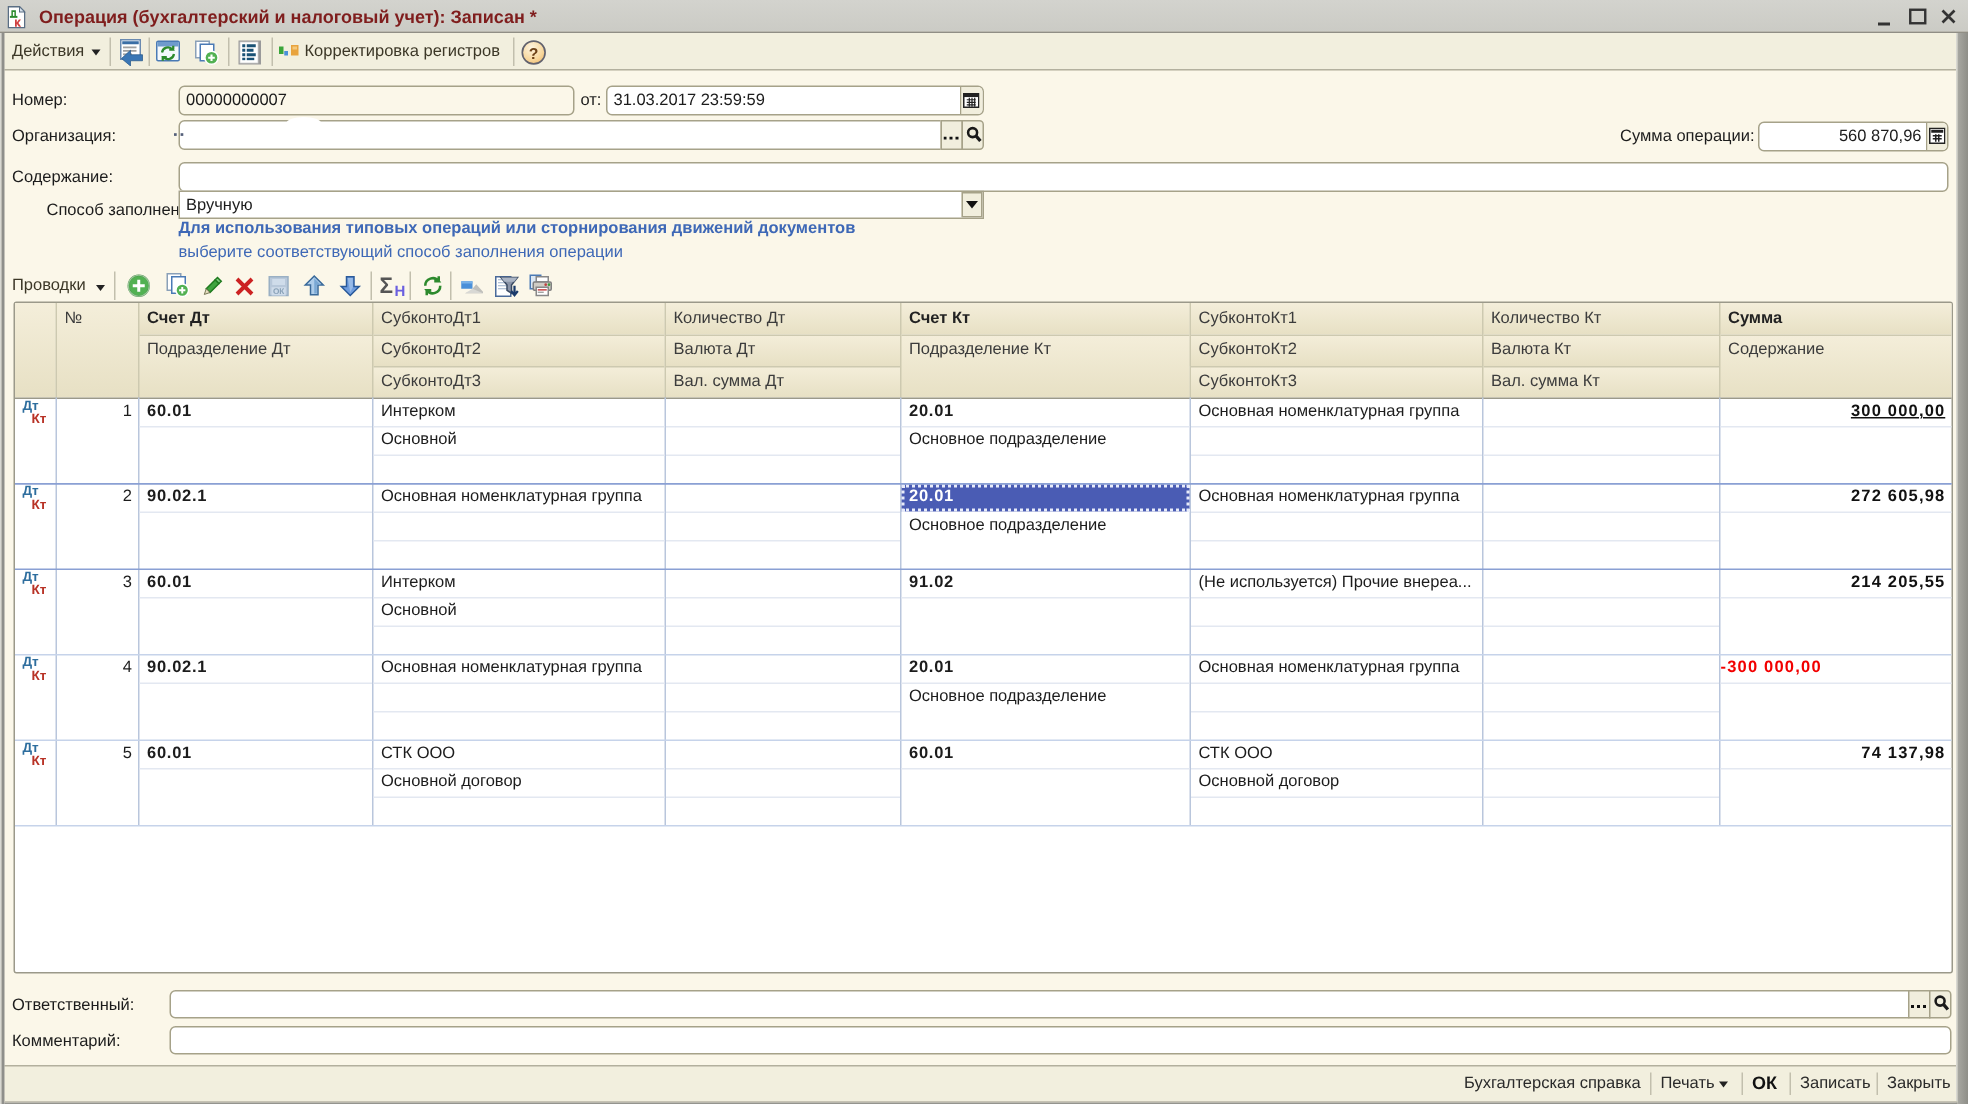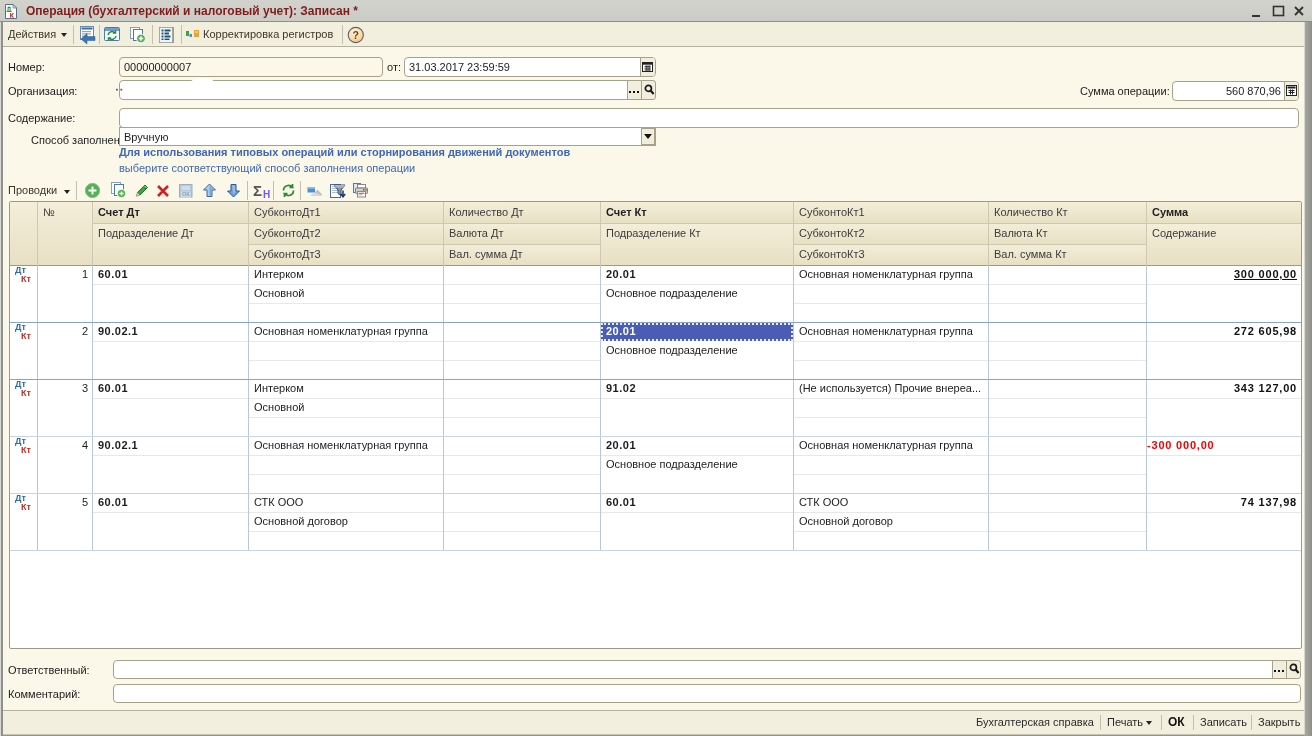--- a/index.html
+++ b/index.html
@@ -330,21 +330,21 @@
 <div style="position:absolute;left:1147px;top:398px;width:154px;height:1px;background:#e3e8f1;"></div>
 <div style="position:absolute;left:10px;top:436px;width:1291px;height:1px;background:#c6d3ea;"></div>
 <div class="ab" style="position:absolute;left:15px;top:379px;font-size:9px;font-weight:bold;color:#2e6e9e;">Дт</div>
 <div class="ab" style="position:absolute;left:21px;top:388px;font-size:9px;font-weight:bold;color:#b83226;">Кт</div>
 <div class="cell" style="left:38px;top:379px;width:50px;text-align:right;padding-left:0;">3</div>
 <div class="cell" style="left:93px;top:379px;width:154px;font-weight:bold;letter-spacing:0.5px;">60.01</div>
 <div class="cell" style="left:249px;top:379px;width:193px;">Интерком</div>
 <div class="cell" style="left:249px;top:398px;width:193px;">Основной</div>
 <div class="cell" style="left:601px;top:379px;width:191px;font-weight:bold;letter-spacing:0.5px;">91.02</div>
 <div class="cell" style="left:794px;top:379px;width:193px;">(Не используется) Прочие внереа...</div>
-<div class="cell" style="left:1147px;top:379px;width:150px;text-align:right;font-weight:bold;letter-spacing:0.8px;color:#111;padding-left:0;">343 127,00</div>
+<div class="cell" style="left:1147px;top:379px;width:150px;text-align:right;font-weight:bold;letter-spacing:0.8px;color:#111;padding-left:0;">214 205,55</div>
 <div style="position:absolute;left:93px;top:455px;width:155px;height:1px;background:#e3e8f1;"></div>
 <div style="position:absolute;left:249px;top:455px;width:194px;height:1px;background:#e3e8f1;"></div>
 <div style="position:absolute;left:249px;top:474px;width:194px;height:1px;background:#e3e8f1;"></div>
 <div style="position:absolute;left:444px;top:455px;width:156px;height:1px;background:#e3e8f1;"></div>
 <div style="position:absolute;left:444px;top:474px;width:156px;height:1px;background:#e3e8f1;"></div>
 <div style="position:absolute;left:601px;top:455px;width:192px;height:1px;background:#e3e8f1;"></div>
 <div style="position:absolute;left:794px;top:455px;width:194px;height:1px;background:#e3e8f1;"></div>
 <div style="position:absolute;left:794px;top:474px;width:194px;height:1px;background:#e3e8f1;"></div>
 <div style="position:absolute;left:989px;top:455px;width:157px;height:1px;background:#e3e8f1;"></div>
 <div style="position:absolute;left:989px;top:474px;width:157px;height:1px;background:#e3e8f1;"></div>

